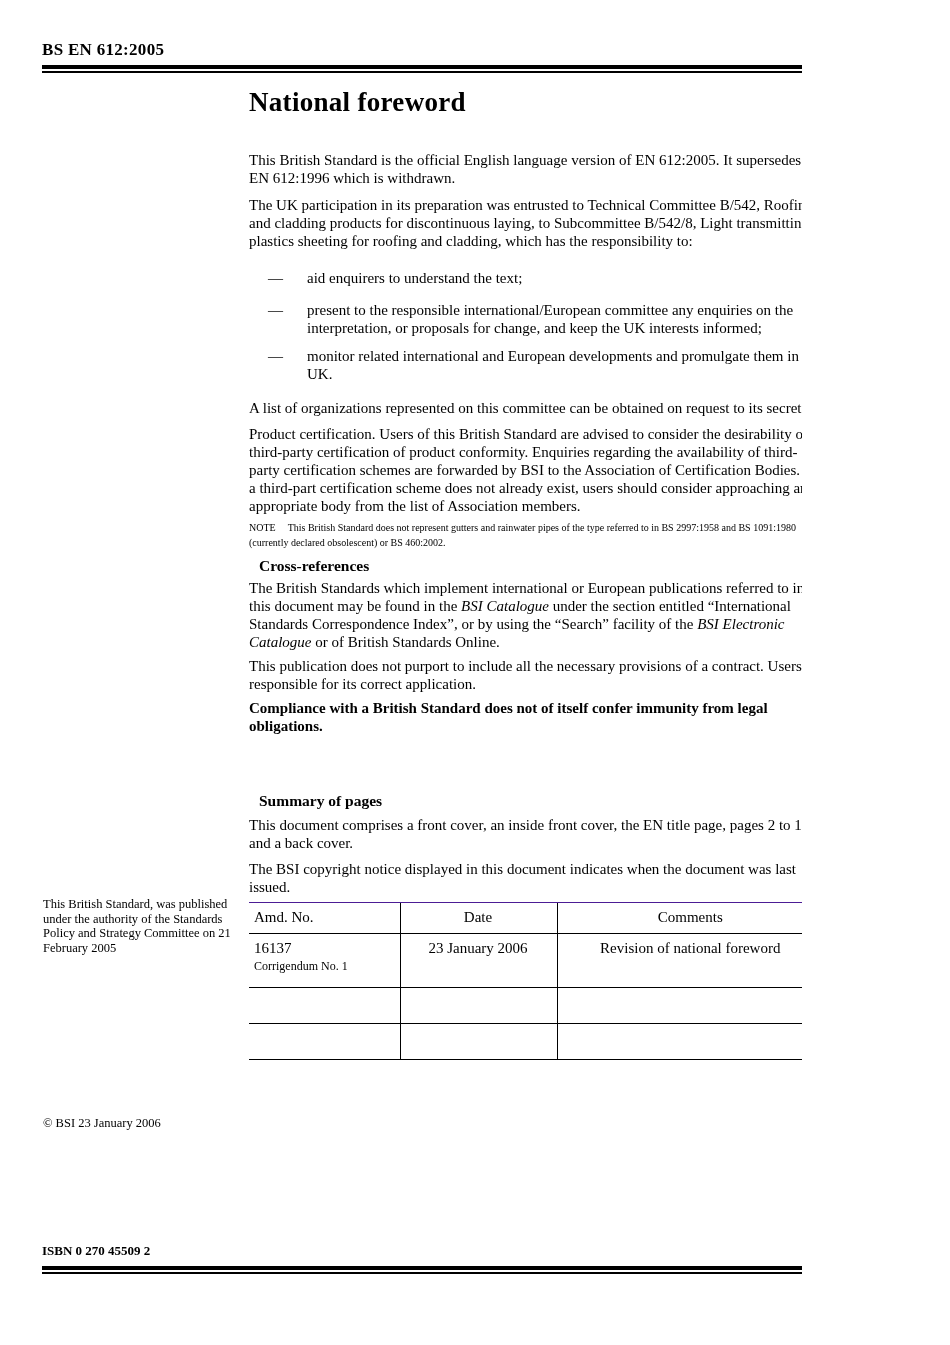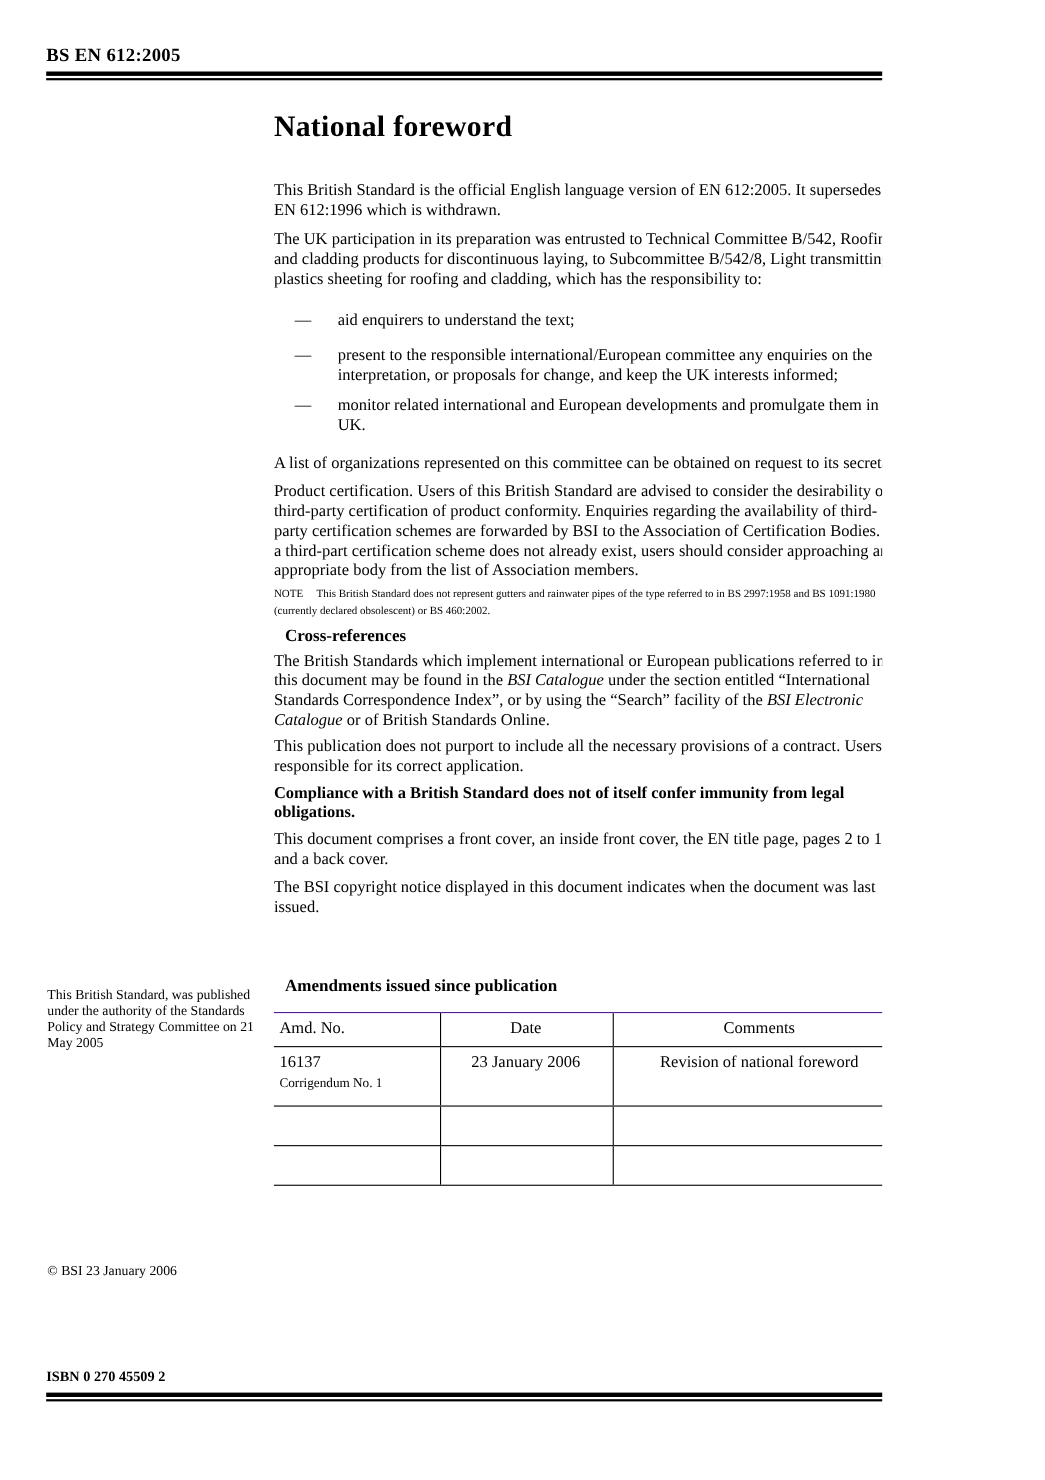--- a/index.html
+++ b/index.html
@@ -28,21 +28,21 @@
     height: 8px;
     border-top: 4px solid #000;
     border-bottom: 2px solid #000;
   }
   .rule-top { top: 65px; }
   .rule-bottom { top: 1266px; }
 
   .main {
     position: absolute;
     left: 249px;
-    top: 100px;
+    top: 87px;
     width: 575px;
     font-size: 15px;
     line-height: 18px;
   }
   .title {
     font-size: 27px;
     line-height: 30px;
     font-weight: bold;
     letter-spacing: 0.3px;
     margin-bottom: 34px;
@@ -86,21 +86,21 @@
   .amd-sub { font-size: 12px; line-height: 15px; margin-top: 2px; }
 
   .side-note {
     position: absolute;
     left: 43px;
     width: 198px;
     font-size: 12.5px;
     line-height: 14.5px;
   }
   .authority { top: 897px; }
-  .copyright { top: 1116px; margin-top: 32px; }
+  .copyright { top: 1116px; }
   .isbn {
     position: absolute;
     left: 42px;
     top: 1243px;
     font-size: 13px;
     font-weight: bold;
   }
 </style>
 </head>
 <body>
@@ -139,24 +139,24 @@
     </p>
 
     <div class="subhead">Cross-references</div>
     <p class="mb6">
       <span>The British Standards which implement international or European publications referred to in this document may be found in the </span><span class="em">BSI Catalogue</span><span> under the section entitled “International Standards Correspondence Index”, or by using the “Search” facility of the </span><span class="em">BSI Electronic Catalogue</span><span> or of British Standards Online.</span>
     </p>
 
     <p class="mb6">This publication does not purport to include all the necessary provisions of a contract. Users are responsible for its correct application.</p>
     <p class="bold-para">Compliance with a British Standard does not of itself confer immunity from legal obligations.</p>
 
+    <div class="subhead summary-head">Summary of pages</div>
     <p class="mb8">This document comprises a front cover, an inside front cover, the EN title page, pages 2 to 15 and a back cover.</p>
     <p class="mb6">The BSI copyright notice displayed in this document indicates when the document was last issued.</p>
 
-    <div class="subhead amend-head">Amendments issued since publication</div>
 
     <table class="amend-table">
       <colgroup>
           <col class="c1">
           <col class="c2">
           <col class="c3">
         </colgroup>
       <tbody>
           <tr class="head">
         <td>Amd. No.</td>
@@ -178,19 +178,19 @@
       </tr>
       <tr class="r3">
         <td></td>
         <td></td>
         <td></td>
       </tr>
     </tbody>
       </table>
   </div>
 
-  <div class="side-note authority">This British Standard, was published under the authority of the Standards Policy and Strategy Committee on 21 May 2005</div>
+  <div class="side-note authority">This British Standard, was published under the authority of the Standards Policy and Strategy Committee on 21 February 2005</div>
   <div class="side-note copyright">© BSI 23 January 2006</div>
   <div class="isbn">ISBN 0 270 45509 2</div>
 
   <div class="double-rule rule-bottom"></div>
 
 </div>
 
 </body></html>

